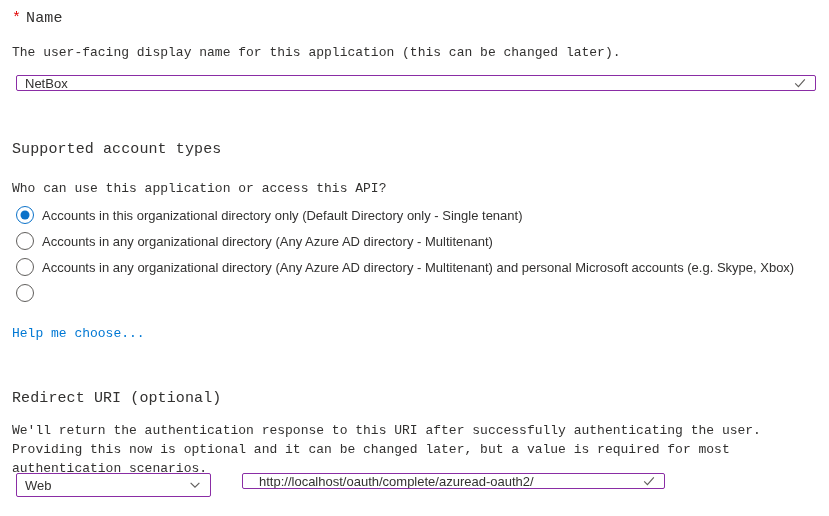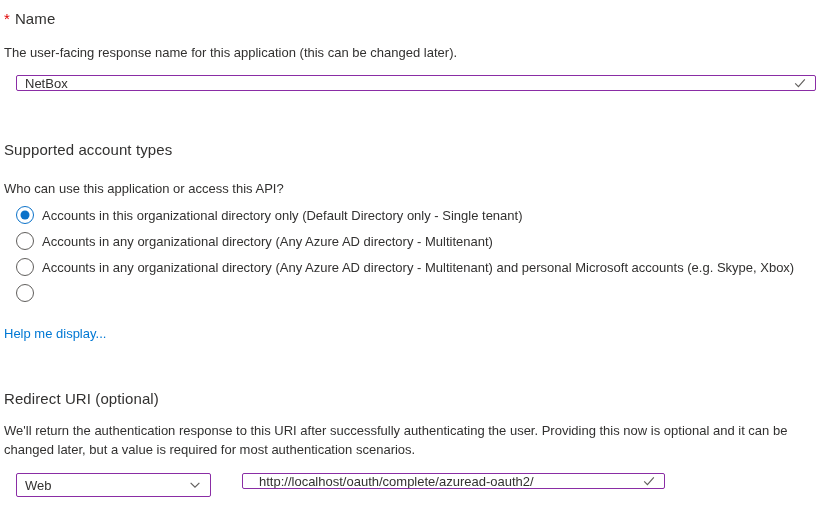--- a/index.html
+++ b/index.html
@@ -1,19 +1,19 @@
 <!DOCTYPE html>
 <html><head>
 <meta charset="utf-8">
 <style>
   * { margin: 0; padding: 0; box-sizing: border-box; }
   html, body { width: 829px; height: 516px; background: #ffffff; overflow: hidden; }
   body { font-family: "Liberation Sans", "DejaVu Sans", sans-serif; color: #323130; position: relative; }
 
-  .abs { position: absolute; left: 4px; }
+  .abs { position: absolute; left: 12px; font-family: Liberation Mono, monospace; }
 
   .section-title { font-size: 15px; font-weight: 400; color: #323130; letter-spacing: .1px; }
   .required-star { color: #e00000; margin-right: 5px; font-size: 15px; }
   .body-text { font-size: 13px; color: #323130; line-height: 19px; }
 
   
   .field { border: 1px solid #8a2da5; border-radius: 2px; height: 16px; background: #fff;
            display: flex; align-items: center; position: absolute; }
   .field input { border: none; outline: none; flex: 1; height: 100%; padding: 0 26px 0 8px;
                  font-size: 13px; font-family: "Liberation Sans", "DejaVu Sans", sans-serif; color: #323130; background: transparent; }
@@ -37,21 +37,21 @@
                   transform: translate(-50%, -50%); width: 9px; height: 9px; border-radius: 50%; background: #0b72c9; }
   .radio-label { font-size: 13px; color: #323130; margin-left: 8px; white-space: nowrap; }
 
   .link { font-size: 13px; color: #0078d4; text-decoration: none; cursor: pointer; }
 </style>
 </head>
 <body>
 
 <div class="abs section-title" style="top:10px;"><span class="required-star">*</span><span>Name</span></div>
 
-<div class="abs body-text" style="top:43px;">The user-facing response name for this application (this can be changed later).</div>
+<div class="abs body-text" style="top:43px;">The user-facing display name for this application (this can be changed later).</div>
 
 <div class="field" style="left:16px; top:75px; width:800px;">
   <input type="text" value="NetBox" style="">
   <span class="trail-icon">
     <svg width="14" height="14" viewBox="0 0 16 16">
         <path d="M2.5 8.5 L6.2 12.2 L13.5 3.8" stroke="#605e5c" stroke-width="1.3" fill="none"></path>
       </svg>
   </span>
 </div>
 
@@ -70,21 +70,21 @@
   </div>
   <div class="radio-row">
     <span class="radio-circle"></span>
     <span class="radio-label">Accounts in any organizational directory (Any Azure AD directory - Multitenant) and personal Microsoft accounts (e.g. Skype, Xbox)</span>
   </div>
   <div class="radio-row">
     <span class="radio-circle"></span>
   </div>
 </div>
 
-<a class="abs link" style="top:326px;">Help me display...</a>
+<a class="abs link" style="top:326px;">Help me choose...</a>
 
 <div class="abs section-title" style="top:390px;">Redirect URI (optional)</div>
 
 <div class="abs body-text" style="top:421px; width:803px;">We'll return the authentication response to this URI after successfully authenticating the user. Providing this now is optional and it can be changed later, but a value is required for most authentication scenarios.</div>
 
 <div class="dropdown" style="left:16px; top:473px; width:195px;">
   <span class="dd-value">Web</span>
   <span class="dd-chevron">
     <svg width="14" height="14" viewBox="0 0 16 16">
         <path d="M3 5.5 L8 10.5 L13 5.5" stroke="#605e5c" stroke-width="1.3" fill="none"></path>

